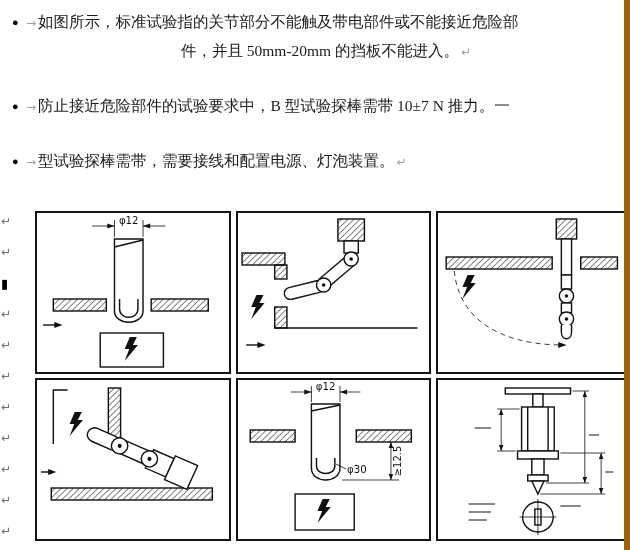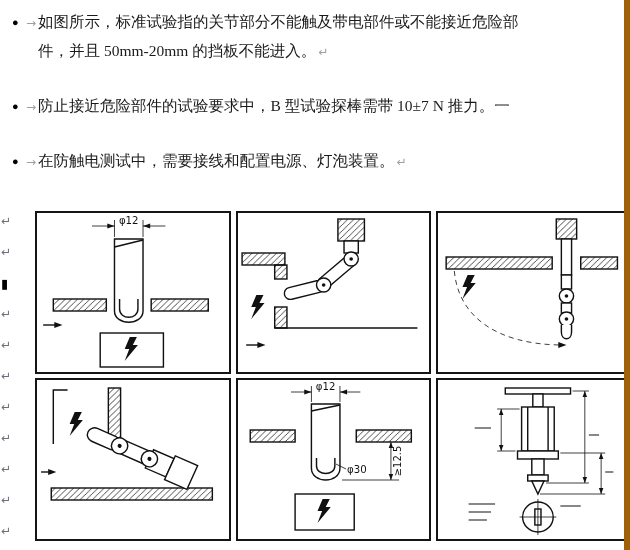--- a/index.html
+++ b/index.html
@@ -6,21 +6,21 @@
   html,body { background:#fff; }
   .page {
     position:relative; width:630px; height:550px; background:#fff;
     font-family:"Liberation Serif","DejaVu Serif",serif; color:#1a1a1a;
     overflow:hidden; border-right:6px solid #a16207;
   }
   .textblock { padding:8px 10px 0 12px; }
   .para { font-size:15.5px; line-height:27px; margin-bottom:26px; }
   .para.last { margin-bottom:0; }
   .line { white-space:nowrap; }
-  .line.cont { margin-left:26px; }
+  .line.cont { margin-left:26px;text-align:center; }
   .marker { display:inline-block; width:14px; font-size:11px; vertical-align:1px; color:#000; }
   .tabmark { display:inline-block; width:12px; color:#9aa0a6; font-size:12px; font-family:"DejaVu Sans",sans-serif; }
   .eol { color:#9aa0a6; font-size:12px; margin-left:2px; font-family:"DejaVu Sans",sans-serif; }
   .marginmarks { position:absolute; left:1px; top:206px; width:14px; }
   .mmark { display:block; height:31px; line-height:31px; font-size:12px; color:#6b7078; font-family:"DejaVu Sans",sans-serif; }
   .mmark.solid { color:#000; font-size:13px; }
   .figs {
     position:absolute; left:35px; top:211px; width:597px;
     display:grid; grid-template-columns:repeat(3,1fr); grid-auto-rows:163px; gap:4px 5px;
   }
@@ -45,21 +45,21 @@
     <div class="para">
       <div class="line"><span class="marker">●</span><span class="tabmark">→</span><span>如图所示，标准试验指的关节部分不能触及带电部件或不能接近危险部</span></div>
       <div class="line cont"><span>件，并且 50mm-20mm 的挡板不能进入。</span><span class="eol">↵</span></div>
     </div>
 
     <div class="para">
       <div class="line"><span class="marker">●</span><span class="tabmark">→</span><span>防止接近危险部件的试验要求中，B 型试验探棒需带 10±7 N 推力。一</span></div>
     </div>
 
     <div class="para last">
-      <div class="line"><span class="marker">●</span><span class="tabmark">→</span><span>在防触电测试中，需要接线和配置电源、灯泡装置。</span><span class="eol">↵</span></div>
+      <div class="line"><span class="marker">●</span><span class="tabmark">→</span><span>型试验探棒需带，需要接线和配置电源、灯泡装置。</span><span class="eol">↵</span></div>
     </div>
 
   </div>
 
   <div class="marginmarks">
     <span class="mmark">↵</span>
     <span class="mmark">↵</span>
     <span class="mmark solid">▮</span>
     <span class="mmark">↵</span>
     <span class="mmark">↵</span>

